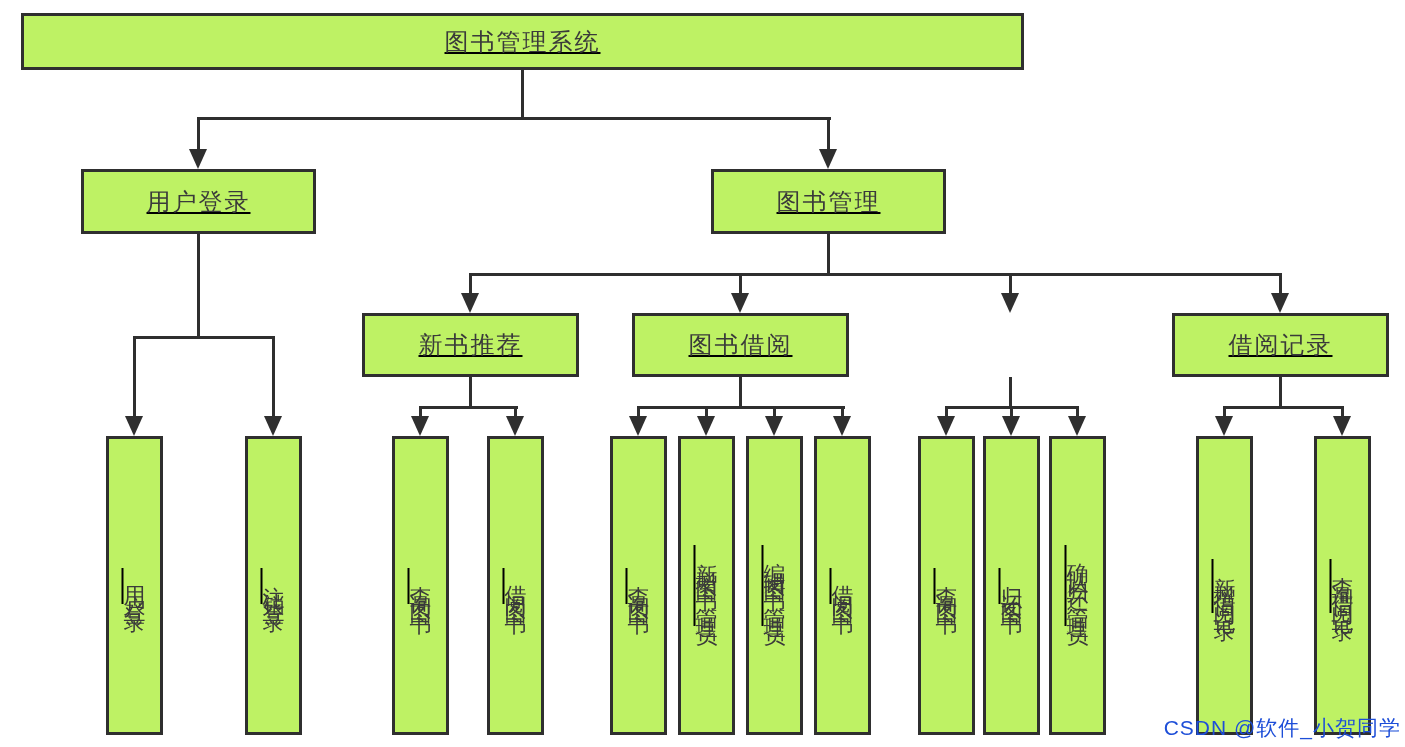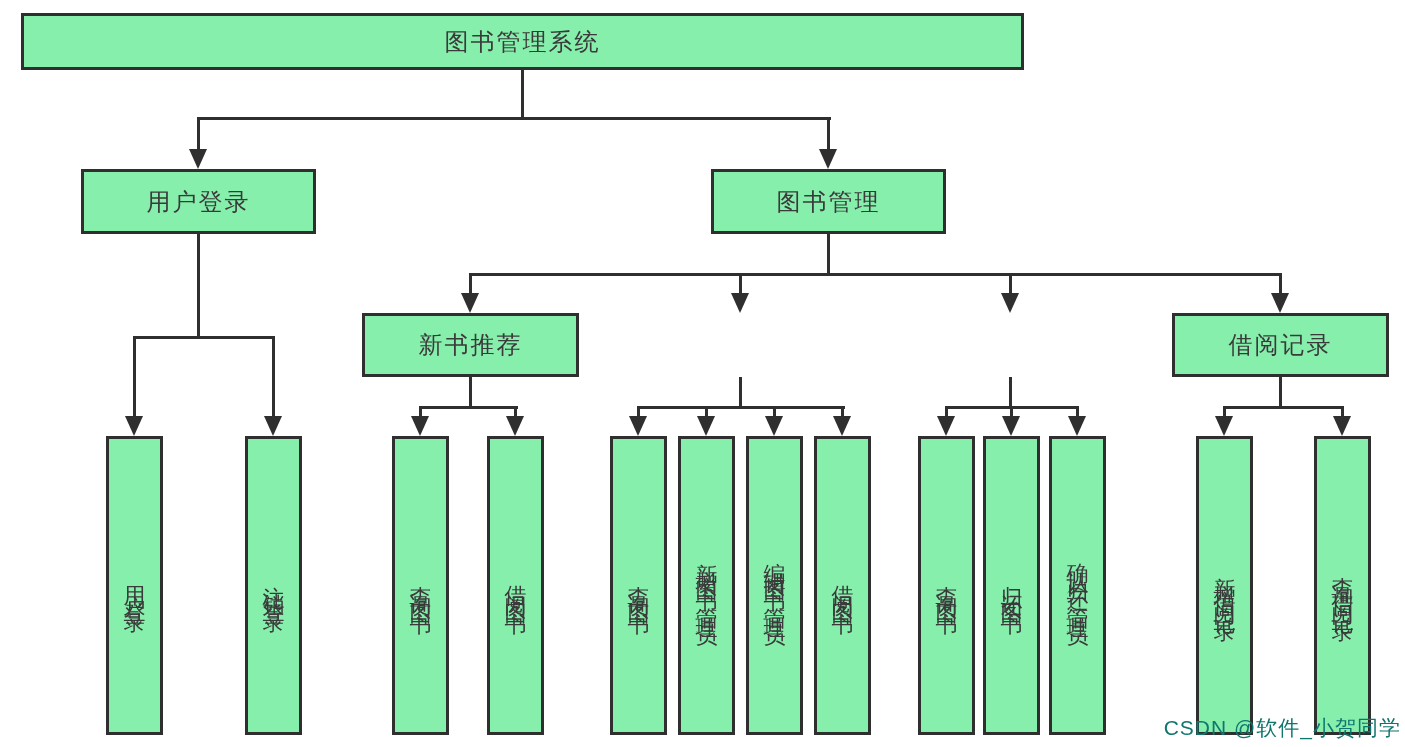--- a/index.html
+++ b/index.html
@@ -11,24 +11,25 @@
     position: relative;
     width: 1405px;
     height: 747px;
     background: #ffffff;
     overflow: hidden;
   }
   .node {
     position: absolute;
     box-sizing: border-box;
     border: 3px solid #2f2f2f;
-    background: #86efac;
+    background: #bef264;
     display: flex;
     align-items: center;
     justify-content: center;
+    text-decoration: underline;
   }
   .node .lbl {
     color: #3a3a3a;
     font-size: 24px;
     letter-spacing: 2px;
     white-space: nowrap;
     line-height: 1;
   }
   .node.v .lbl {
     writing-mode: vertical-rl;
@@ -43,21 +44,21 @@
     position: absolute;
     width: 0; height: 0;
     border-left: 9px solid transparent;
     border-right: 9px solid transparent;
     border-top: 20px solid #2f2f2f;
   }
   .wm {
     position: absolute;
     right: 4px;
     bottom: 5px;
-    color: #0f766e;
+    color: #1d4ed8;
     font-size: 21px;
     letter-spacing: 1px;
     z-index: 10;
     white-space: nowrap;
   }
 </style>
 </head>
 <body>
 
 <div id="canvas">
@@ -68,20 +69,23 @@
 
   <div class="node" style="left:81px;top:169px;width:235px;height:65px">
     <span class="lbl">用户登录</span>
   </div>
   <div class="node" style="left:711px;top:169px;width:235px;height:65px">
     <span class="lbl">图书管理</span>
   </div>
 
   <div class="node" style="left:362px;top:313px;width:217px;height:64px">
     <span class="lbl">新书推荐</span>
+  </div>
+  <div class="node" style="left:632px;top:313px;width:217px;height:64px">
+    <span class="lbl">图书借阅</span>
   </div>
   <div class="node" style="left:1172px;top:313px;width:217px;height:64px">
     <span class="lbl">借阅记录</span>
   </div>
 
   <div class="node v" style="left:106px;top:436px;width:57px;height:299px">
     <span class="lbl">用户登录</span>
   </div>
   <div class="node v" style="left:245px;top:436px;width:57px;height:299px">
     <span class="lbl">注销登录</span>

